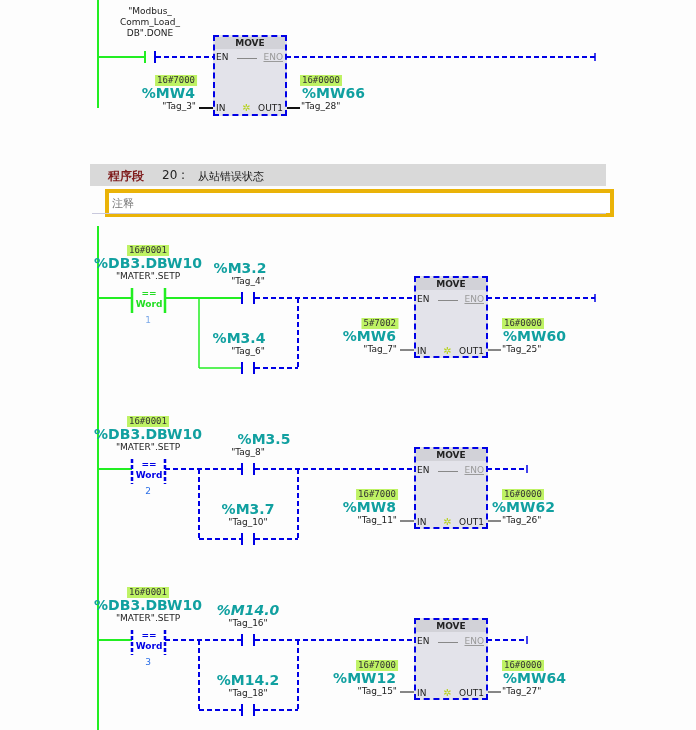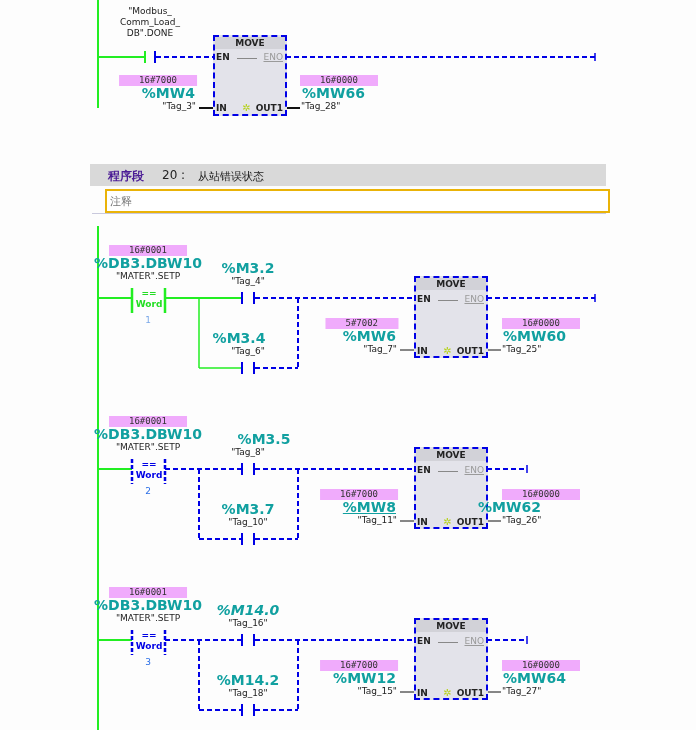--- a/index.html
+++ b/index.html
@@ -1,35 +1,35 @@
 <!DOCTYPE html>
 <html><head>
 <meta charset="utf-8">
 <style>
   html, body { margin:0; padding:0; background:#fdfdfd; }
   body { width:696px; height:730px; position:relative; overflow:hidden;
          font-family:"DejaVu Sans", sans-serif; font-size:9px; color:#222; }
   svg.ladder { position:absolute; left:0; top:0; }
   .abs { position:absolute; white-space:nowrap; line-height:11px; }
-  .val { background:#f0abfc; color:#333; padding:0 20px; font-family:"DejaVu Sans Mono", monospace; font-size:9px; }
+  .val { background:#bef264; color:#333; padding:0 2px; font-family:"DejaVu Sans Mono", monospace; font-size:9px; }
   .addr { color:#11a0a0; font-weight:bold; font-size:14px; }
   .sym { color:#222; font-size:9px; }
   .center { transform:translateX(-50%); text-align:center; }
   .right { transform:translateX(-100%); text-align:right; }
   .block { position:absolute; background:#e3e3ea; border:2px dashed #0000e6; box-sizing:border-box; }
   .block .title { position:absolute; left:0; right:0; top:0; height:12px; background:#d2d2d8; text-align:center; font-weight:bold; font-size:9px; line-height:12px; color:#222; }
-  .block .pin { position:absolute; font-size:9px; font-weight:bold; color:#222; }
+  .block .pin { position:absolute; font-size:9px; font-weight:normal; color:#222; }
   .block .eno { color:#9a9a9a; font-weight:normal;text-decoration:underline; }
   .block .enline { position:absolute; height:1px; background:#888; }
   .block .gear { position:absolute; color:#b6d21a; font-size:10px; }
   .net-header { position:absolute; left:90px; top:164px; width:516px; height:22px; background:#d9d9d9; }
-  .net-header .nt { position:absolute; left:18px; top:4px; font-size:12px; font-weight:bold; color:#4c1d95; }
+  .net-header .nt { position:absolute; left:18px; top:4px; font-size:12px; font-weight:bold; color:#7f1d1d; }
   .net-header .nn { position:absolute; left:72px; top:4px; font-size:12px; color:#222; }
   .net-header .nd { position:absolute; left:108px; top:5px; font-size:11px; color:#222; }
-  .comment-box { position:absolute; left:105px; top:189px; width:501px; height:20px; background:#fff; border:2px solid #eab308; }
+  .comment-box { position:absolute; left:105px; top:189px; width:501px; height:20px; background:#fff; border:4px solid #eab308; }
   .comment-box span { position:absolute; left:3px; top:3px; font-size:11px; color:#777; }
   .sep { position:absolute; left:92px; top:213px; width:514px; height:1px; background:#c9c9dd; }
   .cmp { position:absolute; text-align:center; font-size:9px; font-weight:bold; }
   .cmp.on { color:#22dd22; }
   .cmp.off { color:#0000e6; }
   .cmpn { position:absolute; font-size:9px; color:#2a6ee6; }
 </style>
 </head>
 <body>
 
@@ -147,21 +147,21 @@
 </div>
 <div class="sep"></div>
 
 <div class="abs val center" style="left:148px;top:245px;">16#0001</div>
 <div class="abs addr center" style="left:148px;top:258px;">%DB3.DBW10</div>
 <div class="abs sym center" style="left:148px;top:271px;">"MATER".SETP</div>
 <div class="cmp on" style="left:134px;top:288px;width:30px;">==</div>
 <div class="cmp on" style="left:134px;top:299px;width:30px;">Word</div>
 <div class="abs cmpn center" style="left:148px;top:315px;color:#7aa8e8;">1</div>
 
-<div class="abs addr center" style="left:248px;top:263px;">%M3.2</div>
+<div class="abs addr center" style="left:240px;top:263px;">%M3.2</div>
 <div class="abs sym center" style="left:248px;top:276px;">"Tag_4"</div>
 <div class="abs addr center" style="left:239px;top:333px;">%M3.4</div>
 <div class="abs sym center" style="left:248px;top:346px;">"Tag_6"</div>
 
 <div class="block" style="left:414px;top:276px;width:74px;height:82px;">
   <div class="title">MOVE</div>
   <div class="pin" style="left:1px;top:16px;">EN</div>
   <div class="enline" style="left:22px;top:22px;width:20px;"></div>
   <div class="pin eno" style="right:2px;top:16px;">ENO</div>
   <div class="pin" style="left:1px;top:68px;">IN</div>
@@ -190,24 +190,24 @@
 <div class="block" style="left:414px;top:447px;width:74px;height:82px;">
   <div class="title">MOVE</div>
   <div class="pin" style="left:1px;top:16px;">EN</div>
   <div class="enline" style="left:22px;top:22px;width:20px;"></div>
   <div class="pin eno" style="right:2px;top:16px;">ENO</div>
   <div class="pin" style="left:1px;top:68px;">IN</div>
   <div class="gear" style="left:27px;top:67px;">✲</div>
   <div class="pin" style="right:2px;top:68px;">OUT1</div>
 </div>
 <div class="abs val right" style="left:398px;top:489px;">16#7000</div>
-<div class="abs addr right" style="left:396px;top:502px;text-decoration:underline;">%MW8</div>
+<div class="abs addr right" style="left:396px;top:502px;">%MW8</div>
 <div class="abs sym right" style="left:397px;top:515px;">"Tag_11"</div>
 <div class="abs val" style="left:502px;top:489px;">16#0000</div>
-<div class="abs addr" style="left:478px;top:502px;">%MW62</div>
+<div class="abs addr" style="left:492px;top:502px;">%MW62</div>
 <div class="abs sym" style="left:502px;top:515px;">"Tag_26"</div>
 
 <div class="abs val center" style="left:148px;top:587px;">16#0001</div>
 <div class="abs addr center" style="left:148px;top:600px;">%DB3.DBW10</div>
 <div class="abs sym center" style="left:148px;top:613px;">"MATER".SETP</div>
 <div class="cmp off" style="left:134px;top:630px;width:30px;">==</div>
 <div class="cmp off" style="left:134px;top:641px;width:30px;">Word</div>
 <div class="abs cmpn center" style="left:148px;top:657px;">3</div>
 
 <div class="abs addr center" style="left:248px;top:605px;font-style:italic;">%M14.0</div>

